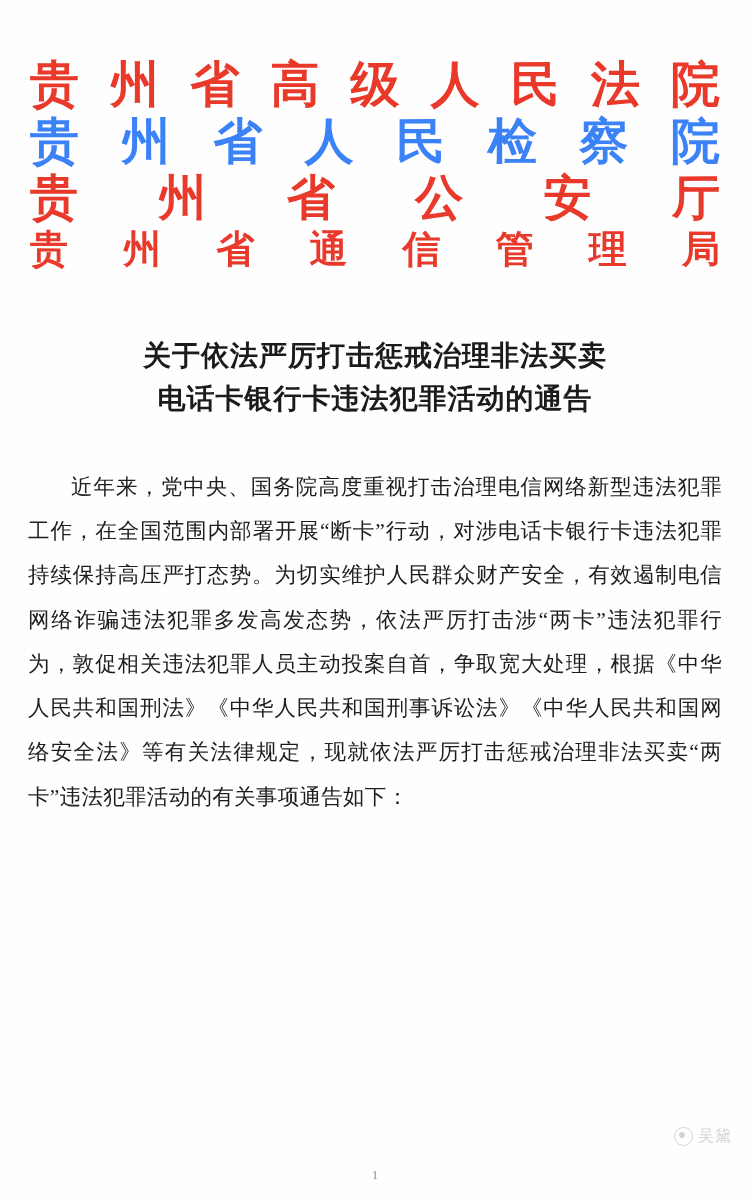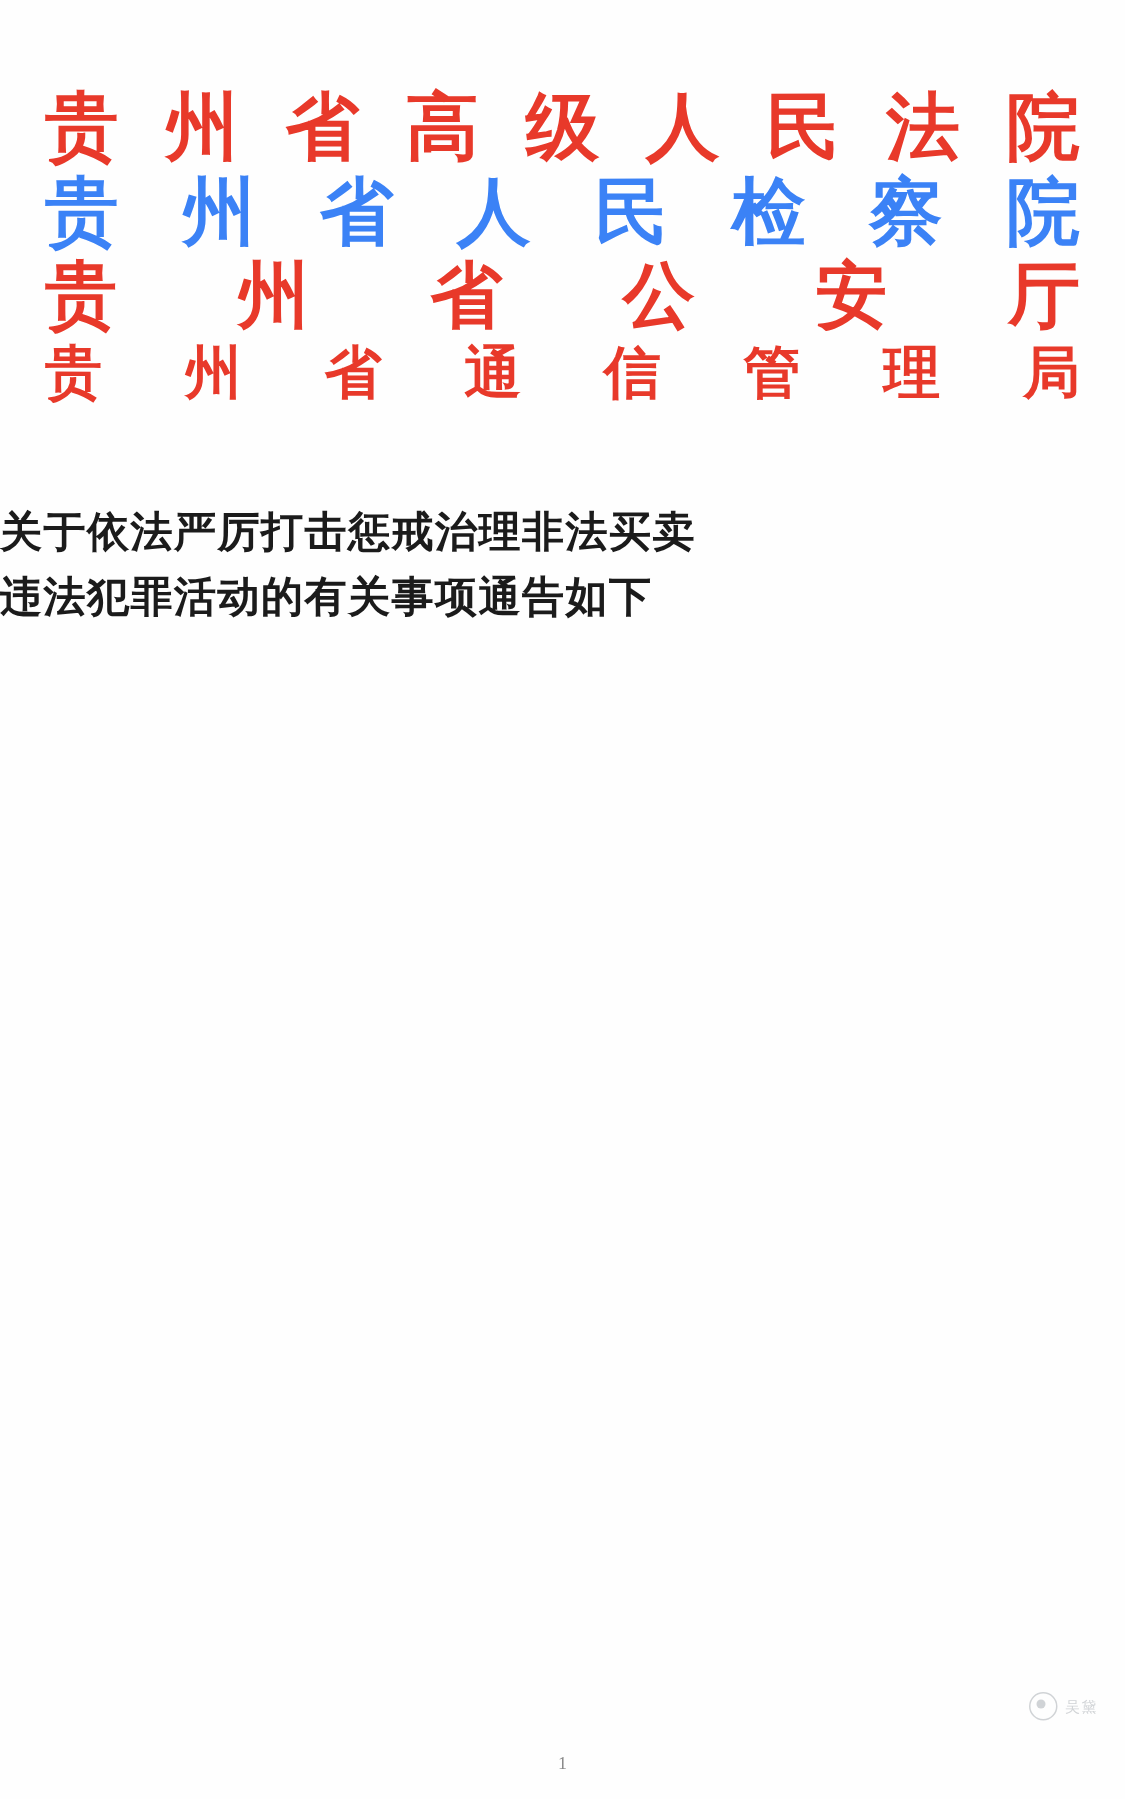--- a/index.html
+++ b/index.html
@@ -39,20 +39,21 @@
   }
   .lh-1 { font-size: 49px; width: 690px; margin-bottom: 8px; }
   .lh-2 { font-size: 49px; width: 690px; margin-bottom: 8px; }
   .lh-3 { font-size: 48px; width: 690px; margin-bottom: 8px; }
   .lh-4 { font-size: 38px; width: 690px; margin-bottom: 4px; }
   .lh-5 { font-size: 48px; width: 690px; margin-bottom: 0; text-align-last: justify; }
 
   
   .doc-title {
     margin-top: 66px;
+    text-align: center;
     color: #1b1b1b;
     font-family: "Liberation Serif", serif;
     font-weight: 700;
     font-size: 28px;
     line-height: 1.55;
     letter-spacing: 1px;
   }
   .doc-title div {
     white-space: nowrap;
   }
@@ -106,45 +107,46 @@
     content: "";
     position: absolute;
     left: 3.5px;
     top: 3.5px;
     width: 6px;
     height: 6px;
     border-radius: 50%;
     background: #9aa0a6;
   }
   .watermark .wm-text {
-    font-size: 10px;
+    font-size: 16px;
     color: #9aa0a6;
     font-family: "Liberation Sans", sans-serif;
     letter-spacing: 1px;
     text-align: center;
   }
 </style>
 </head>
 <body>
 
 <div class="page">
 
   <div class="letterhead">
     <div class="lh-line lh-1" style="color: rgb(232, 57, 42);">贵州省高级人民法院</div>
     <div class="lh-line lh-2" style="color: #3b82f6;">贵州省人民检察院</div>
     <div class="lh-line lh-3" style="color: rgb(232, 57, 42);">贵州省公安厅</div>
     <div class="lh-line lh-4" style="color: rgb(232, 57, 42);">贵州省通信管理局</div>
   </div>
 
   <div class="doc-title">
     <div>关于依法严厉打击惩戒治理非法买卖</div>
-    <div>违法犯罪活动的有关事项通告如下</div>
+    <div>电话卡银行卡违法犯罪活动的通告</div>
   </div>
 
   <div class="body-text">
+    <p>近年来，党中央、国务院高度重视打击治理电信网络新型违法犯罪工作，在全国范围内部署开展“断卡”行动，对涉电话卡银行卡违法犯罪持续保持高压严打态势。为切实维护人民群众财产安全，有效遏制电信网络诈骗违法犯罪多发高发态势，依法严厉打击涉“两卡”违法犯罪行为，敦促相关违法犯罪人员主动投案自首，争取宽大处理，根据《中华人民共和国刑法》《中华人民共和国刑事诉讼法》《中华人民共和国网络安全法》等有关法律规定，现就依法严厉打击惩戒治理非法买卖“两卡”违法犯罪活动的有关事项通告如下：</p>
   </div>
 
   <div class="watermark">
     <span class="wm-logo"></span>
     <span class="wm-text">吴黛</span>
   </div>
 
   <div class="page-number">1</div>
 
 </div>

